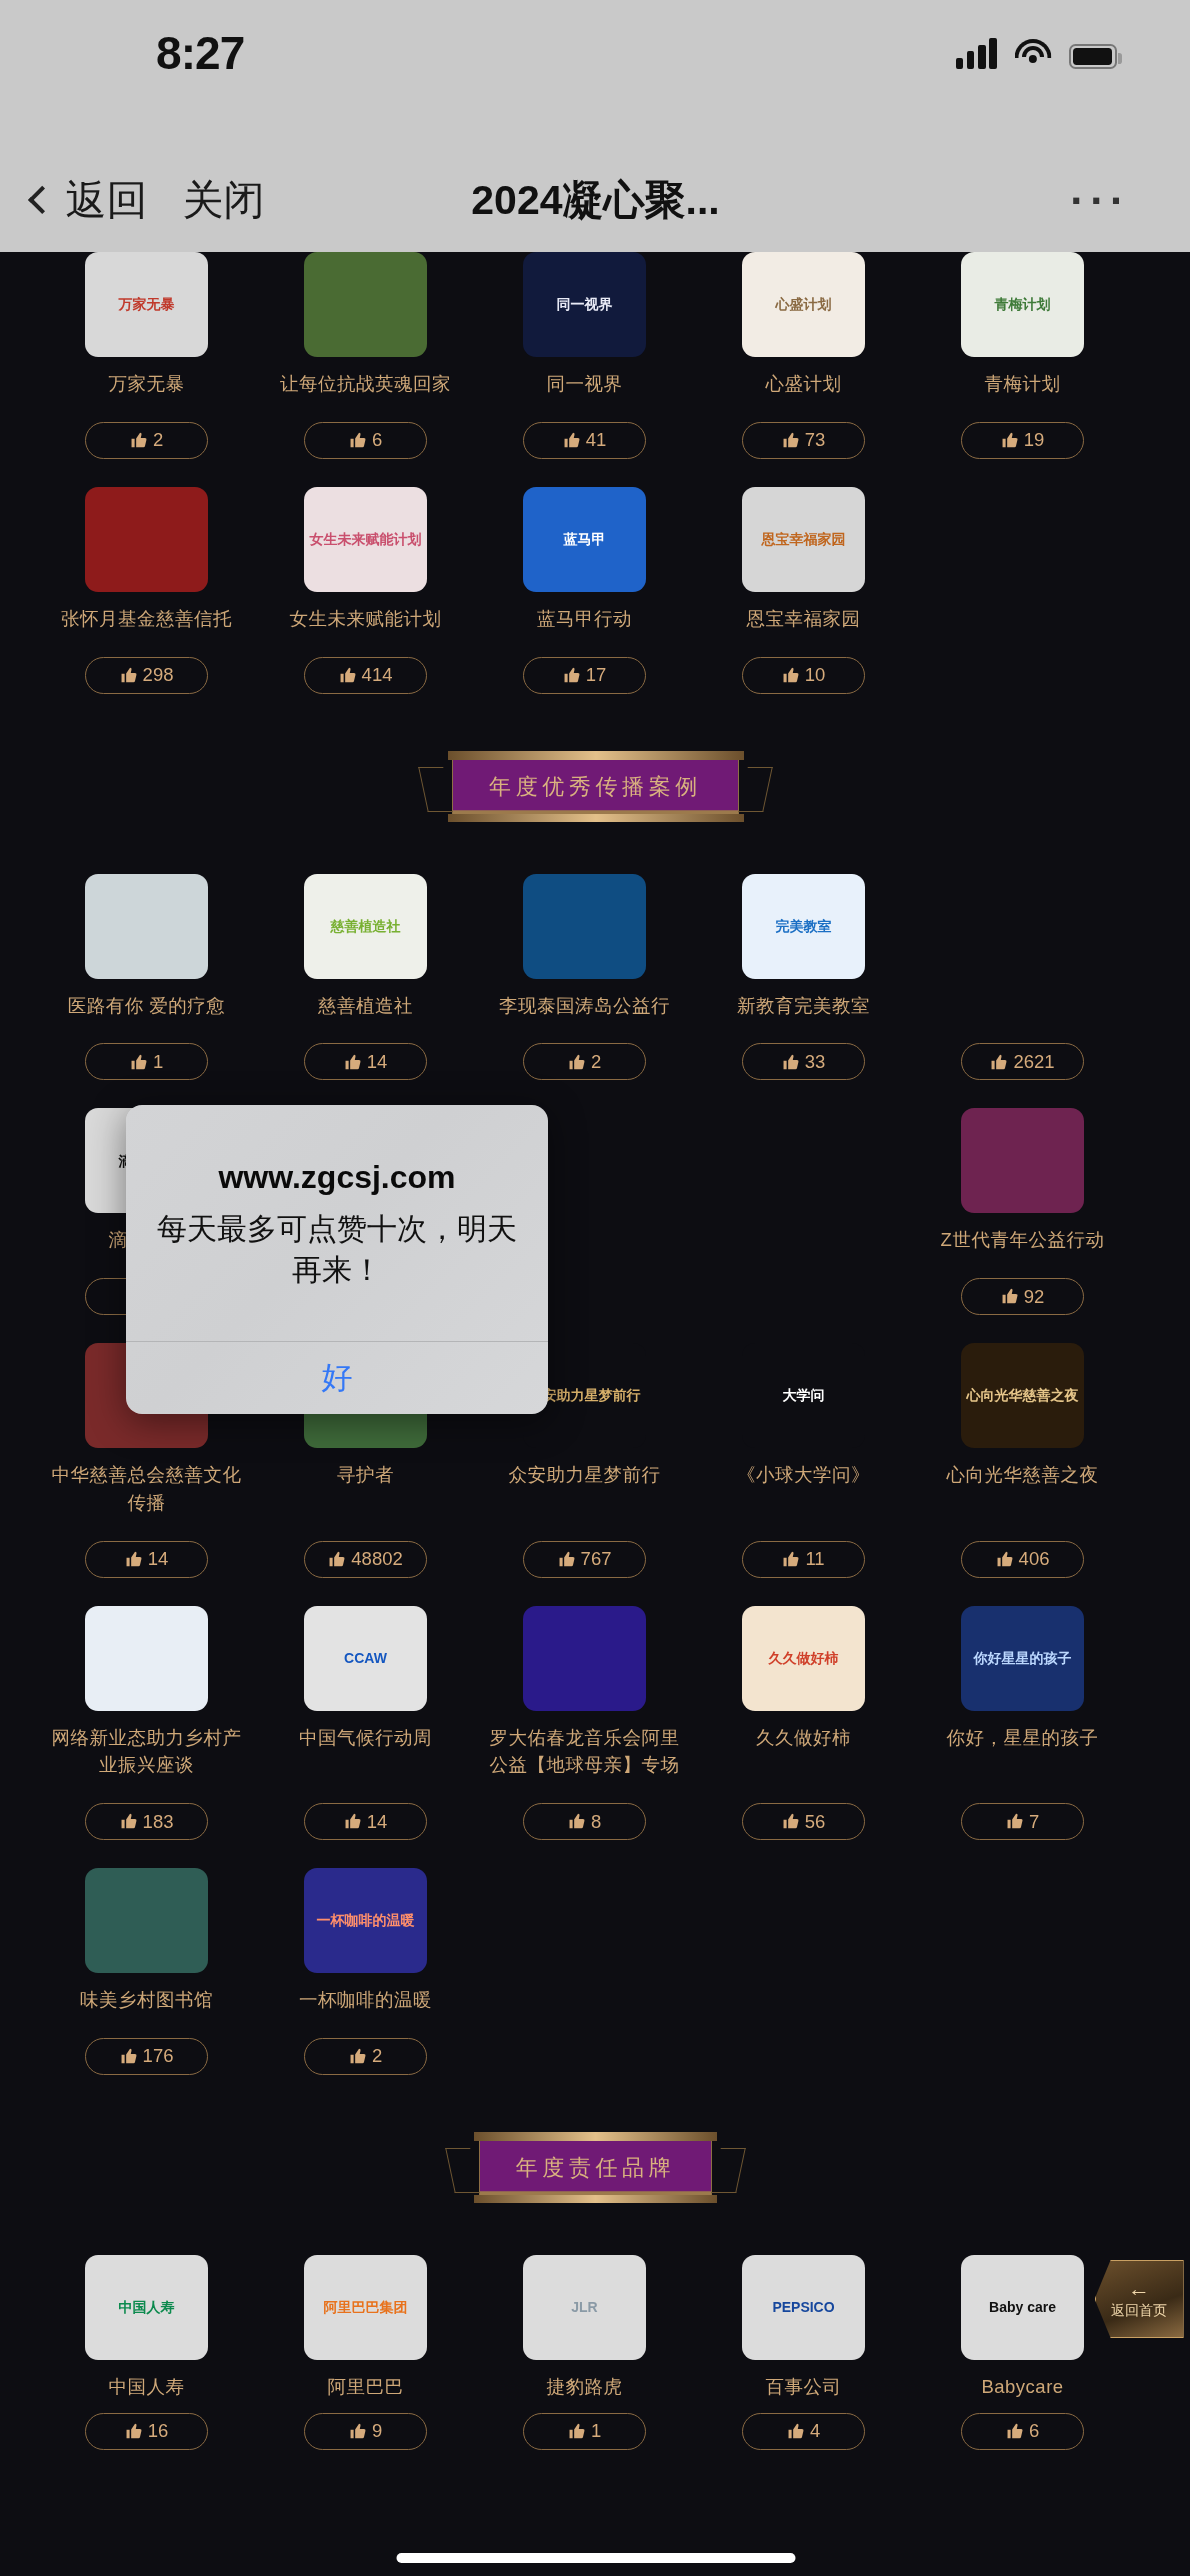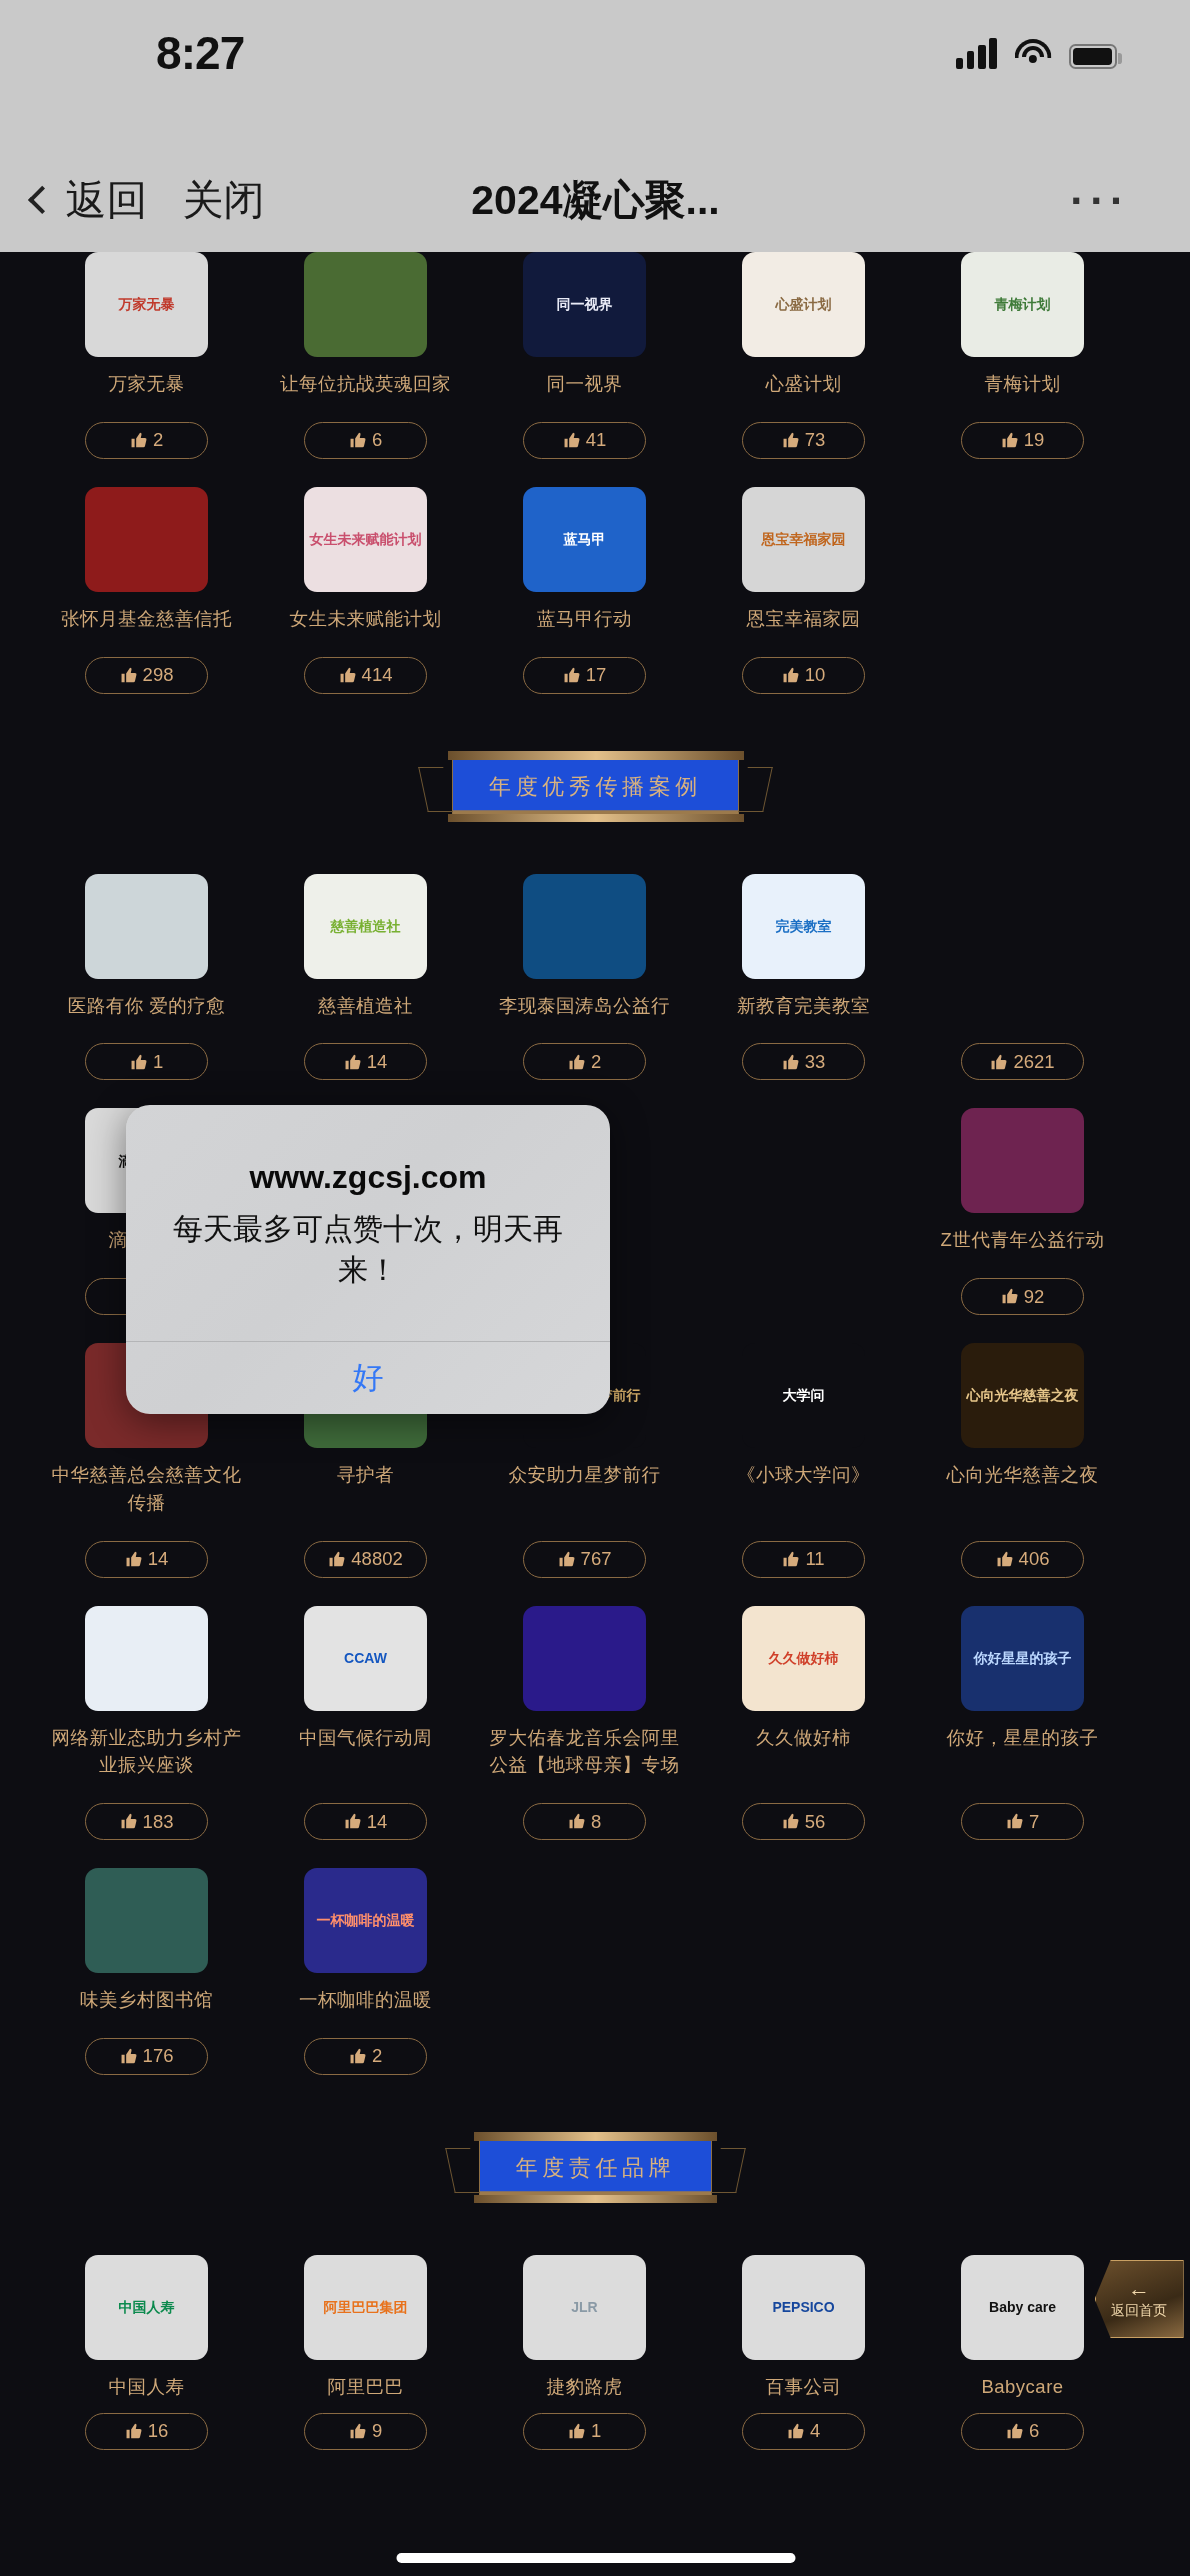--- a/index.html
+++ b/index.html
@@ -81,41 +81,41 @@
     display:flex; align-items:center; justify-content:center; gap:4.6px;
     color:#d6ab7c; font-size:18.5px;
   }
   .thumbup{ display:inline-block; width:18.5px; height:18.5px; }
 
   
   .section{ display:flex; justify-content:center; position:relative; }
   .banner{
     position:relative; padding:12px 36px;
     border:1.9px solid #8d6f45;
-    background:#1d4ed8;
+    background:#701a75;
     font-size:22px; color:#d9b27f; letter-spacing:4.6px;
     box-shadow:0 -5.6px 0 -1.9px #9c7a4c inset;
   }
   .banner::before,.banner::after{
     content:""; position:absolute; top:7.4px; width:24px; height:43px;
     border:1.9px solid #6f5733;
   }
   .banner::before{ left:-30px; border-right:none; transform:skewX(12deg);}
   .banner::after{ right:-30px; border-left:none; transform:skewX(-12deg);}
   .bannerbar{
     position:absolute; left:-5.6px; right:-5.6px; height:8.3px;
     background:linear-gradient(90deg,#6b4f2c,#e3c08a,#6b4f2c);
   }
   .bannerbar.top{ top:-8.3px; }
   .bannerbar.bot{ bottom:-8.3px; }
 
   
   .overlay{ position:absolute; inset:0; }
   .alert{
-    position:absolute; left:126px; top:1105px; width:484px; border-radius:24px;
+    position:absolute; left:126px; top:1105px; width:422px; border-radius:16px;
     background:linear-gradient(135deg,#d3d4d6 0%, #cfd0d2 45%, #d6d7d9 100%);
     overflow:hidden;
     box-shadow:0 7.4px 37px rgba(0,0,0,.45);
   }
   .alert-body{ padding:54px 28px 50px; text-align:center; }
   .alert-title{ font-size:32px; font-weight:bold; color:#0a0a0a; }
   .alert-msg{ font-size:30px; color:#111; margin-top:13px; }
   .alert-divider{ height:0.9px; background:#b4b5b7; }
   .alert-btn{
     height:72px; display:flex; align-items:center; justify-content:center;

